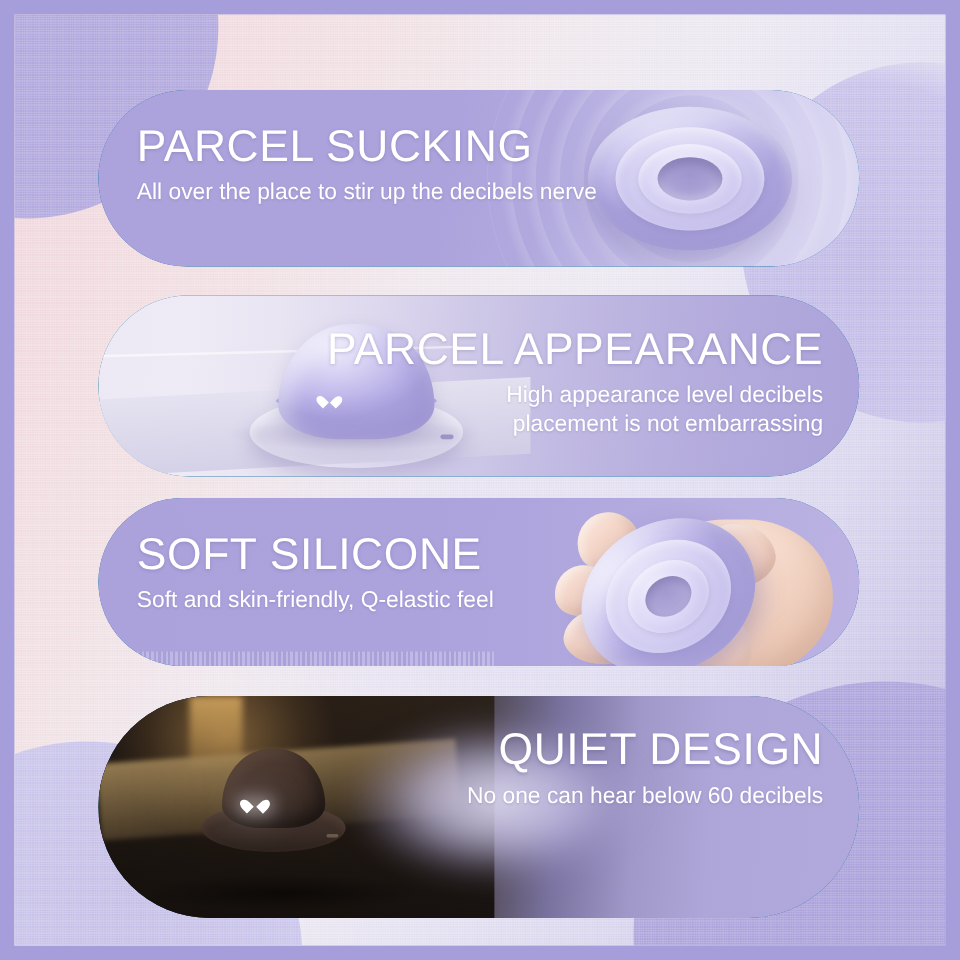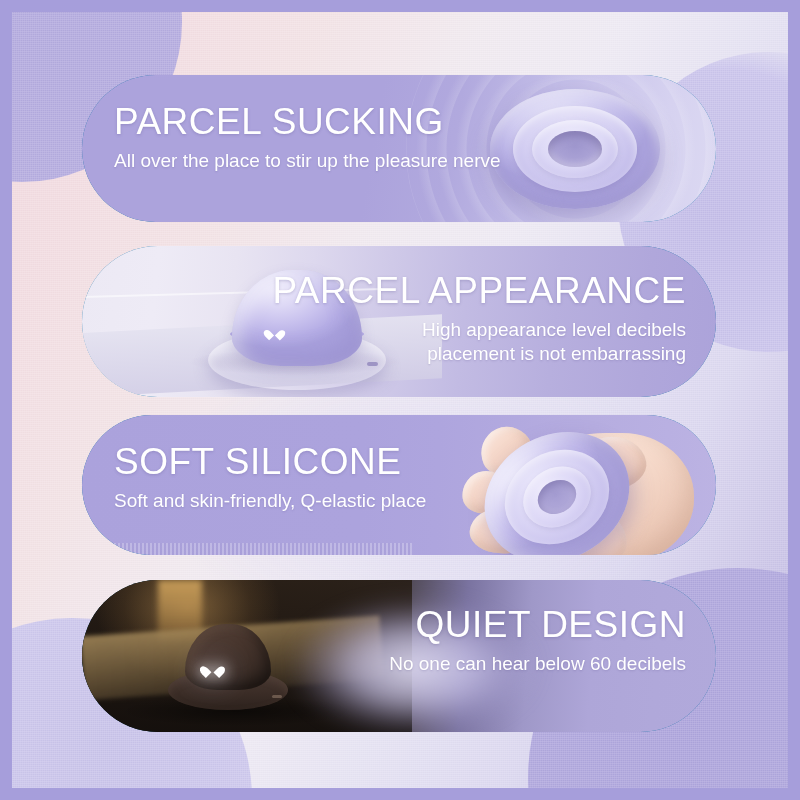--- a/index.html
+++ b/index.html
@@ -100,21 +100,21 @@
     left: 82px;
     width: 634px;
     border-radius: 999px;
     overflow: hidden;
     z-index: 3;
     background: #0369a1;
   }
   #panel-1 { top: 75px;  height: 147px; }
   #panel-2 { top: 246px; height: 151px; }
   #panel-3 { top: 415px; height: 140px; }
-  #panel-4 { top: 580px; height: 152px; text-decoration: underline; }
+  #panel-4 { top: 580px; height: 185px; text-decoration: underline; }
 
   .panel-art {
     position: absolute;
     inset: 0;
     overflow: hidden;
   }
 
   .panel-text {
     position: absolute;
     z-index: 6;
@@ -481,21 +481,21 @@
       <div class="ring-device">
         <div class="rd-body"></div>
         <div class="rd-ring rd-r1"></div>
         <div class="rd-ring rd-r2"></div>
         <div class="rd-ring rd-hole"></div>
       </div>
     </div>
     <div class="panel-text left" style="top:28px;">
       <div class="feat-title">PARCEL SUCKING</div>
       <div class="feat-sub">
-        <span class="sub-line">All over the place to stir up the pleasure nerve</span>
+        <span class="sub-line">All over the place to stir up the decibels nerve</span>
       </div>
     </div>
   </div>
 
   <div class="panel" id="panel-2">
     <div class="panel-art">
       <div class="p2-bg"></div>
       <div class="p2-wallline"></div>
       <div class="p2-table"></div>
       <div class="p2-shadow"></div>
@@ -537,21 +537,21 @@
           <div class="ad-ring ad-r1"></div>
           <div class="ad-ring ad-r2"></div>
           <div class="ad-ring ad-hole"></div>
         </div>
       </div>
       <div class="p3-towel"></div>
     </div>
     <div class="panel-text left" style="top:28px;">
       <div class="feat-title">SOFT SILICONE</div>
       <div class="feat-sub">
-        <span class="sub-line">Soft and skin-friendly, Q-elastic place</span>
+        <span class="sub-line">Soft and skin-friendly, Q-elastic feel</span>
       </div>
     </div>
   </div>
 
   <div class="panel" id="panel-4">
     <div class="panel-art">
       <div class="p4-bg"></div>
       <div class="p4-wall"></div>
       <div class="p4-lamp"></div>
       <div class="p4-bed"></div>

